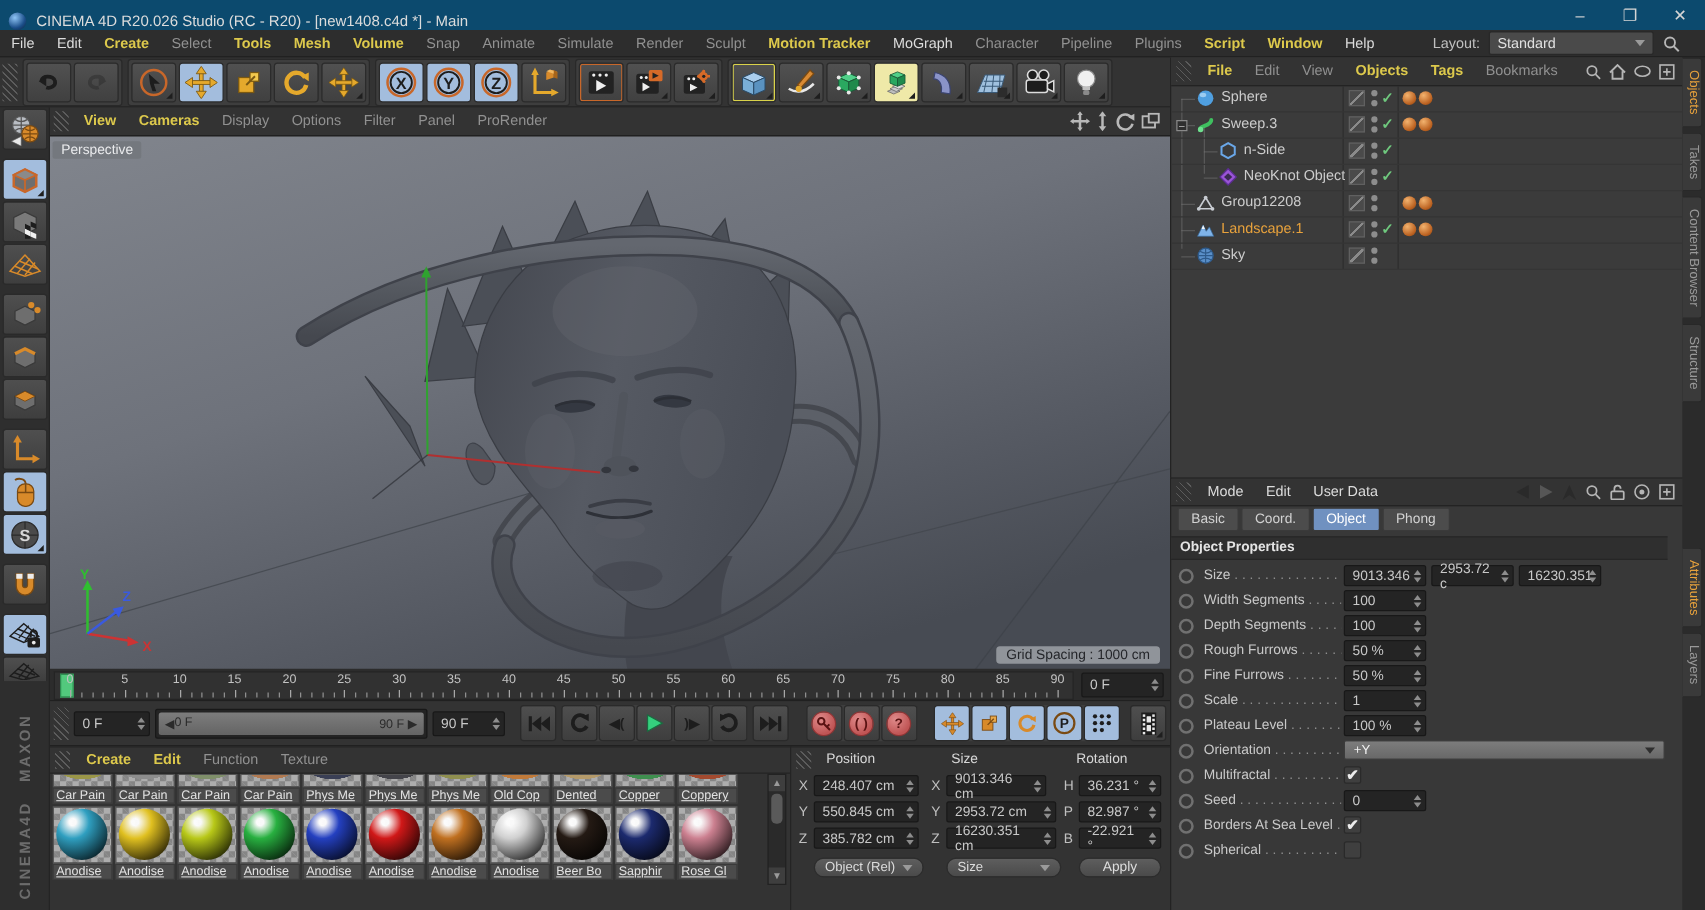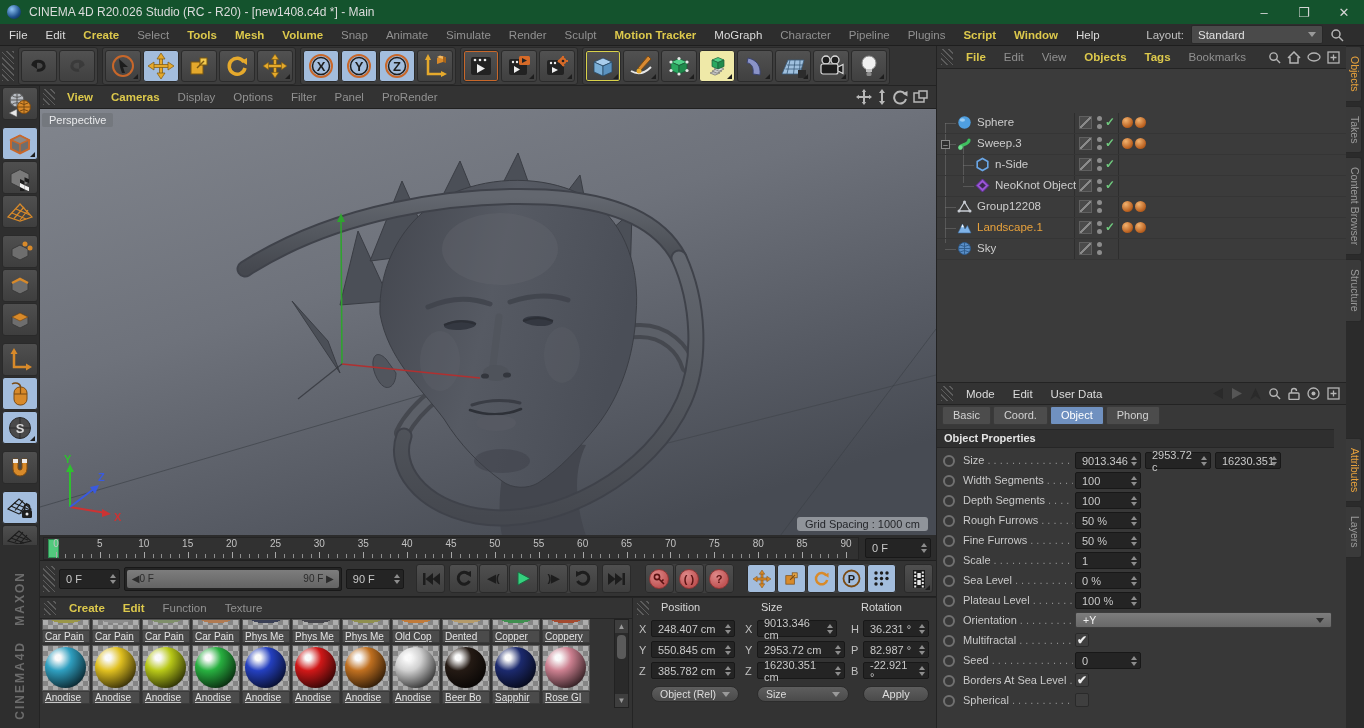--- a/index.html
+++ b/index.html
@@ -2,22 +2,22 @@
 <html><head>
 <meta charset="utf-8">
 <style>
   html,body{margin:0;padding:0;background:#1a1a1a;}
   #app{position:relative;width:1364px;height:728px;background:#2e2e2e;overflow:hidden;
        font-family:"Liberation Sans",sans-serif;font-size:11px;color:#c8c8c8;
        -webkit-user-select:none;user-select:none;}
   svg{display:block}
 
   
-  .titlebar{position:absolute;left:0;top:0;width:100%;height:24px;background:#14532d;
-            display:flex;align-items:center;color:#dcdcdc;font-size:12px;}
+  .titlebar{position:absolute;left:0;top:0;width:100%;height:24px;background:#0c4a6e;
+            display:flex;align-items:flex-end;color:#dcdcdc;font-size:12px;}
   .app-icon{width:14px;height:14px;border-radius:50%;margin:0 8px 0 7px;
             background:radial-gradient(circle at 35% 30%,#8ec4f5,#1c4f8a 60%,#0a1f3a);}
   .win-btns{margin-left:auto;display:flex;height:100%;}
   .win-btn{width:40px;height:100%;display:flex;align-items:center;justify-content:center;color:#d5d5d5;font-size:13px;}
 
   
   .menubar{position:absolute;left:0;top:24px;width:100%;height:22px;background:#2d2d2d;
            border-bottom:1px solid #1e1e1e;display:flex;align-items:center;font-size:11.5px;box-sizing:border-box;}
   .mi{padding:0 9px;white-space:nowrap;}
   .tone-y{color:#ddc94c;font-weight:bold;}
@@ -115,21 +115,21 @@
   .co-field{position:absolute;height:17px;}
   .co-dd{position:absolute;height:16px;background:linear-gradient(#5e5e5e,#4a4a4a);border:1px solid #2c2c2c;border-radius:8px;
          color:#ddd;display:flex;align-items:center;padding:0 8px;font-size:10.5px;box-sizing:border-box;}
   .co-apply{position:absolute;height:16px;background:linear-gradient(#5e5e5e,#4a4a4a);border:1px solid #2c2c2c;border-radius:8px;
             color:#ddd;display:flex;align-items:center;justify-content:center;font-size:11px;box-sizing:border-box;}
 
   
   .om{position:absolute;left:936px;top:46px;width:410px;height:336px;background:#3b3b3b;border-left:1px solid #232323;box-sizing:border-box;}
   .om-menu{height:22px;background:#333;display:flex;align-items:center;border-bottom:1px solid #232323;font-size:11.5px;}
   .om-icons{margin-left:auto;display:flex;gap:6px;align-items:center;padding-right:6px;}
-  .om-tree{position:relative;margin-top:44px;}
+  .om-tree{position:relative;}
   .om-colsep{position:absolute;top:0;bottom:0;width:1px;background:#2e2e2e;}
   .om-row{position:relative;height:20px;border-bottom:1px solid #353535;}
   .om-row .oicon{position:absolute;top:2px;}
   .om-row .oname{position:absolute;top:3px;font-size:11.5px;color:#cccccc;white-space:nowrap;overflow:hidden;max-width:100px;}
   .om-row.sel .oname{color:#e8a23c;}
   .om-exp{position:absolute;left:4px;top:6px;width:9px;height:9px;border:1px solid #8a8a8a;background:#2f2f2f;color:#cfcfcf;
           font-size:8px;line-height:7px;text-align:center;box-sizing:border-box;}
   .tree-v{position:absolute;width:1px;background:#7d7d7d;opacity:.45;}
   .tree-h{position:absolute;height:1px;background:#7d7d7d;opacity:.45;}
   .om-slash{position:absolute;left:142px;top:3px;width:13px;height:13px;background:#4a4a4a;border:1px solid #606060;box-sizing:border-box;
@@ -1436,31 +1436,20 @@
           <div class="spinfield am-f" style="left:138px;width:66px;">
             <span>1</span>
             <span class="spinner">
               <i class="up"></i>
               <i class="dn"></i>
             </span>
           </div>
         </div>
         <div class="am-row">
           <span class="am-ring"></span>
-          <span class="am-lbl">Sea Level</span>
-          <div class="spinfield am-f" style="left:138px;width:66px;">
-            <span>0 %</span>
-            <span class="spinner">
-              <i class="up"></i>
-              <i class="dn"></i>
-            </span>
-          </div>
-        </div>
-        <div class="am-row">
-          <span class="am-ring"></span>
           <span class="am-lbl">Plateau Level</span>
           <div class="spinfield am-f" style="left:138px;width:66px;">
             <span>100 %</span>
             <span class="spinner">
               <i class="up"></i>
               <i class="dn"></i>
             </span>
           </div>
         </div>
         <div class="am-row">

